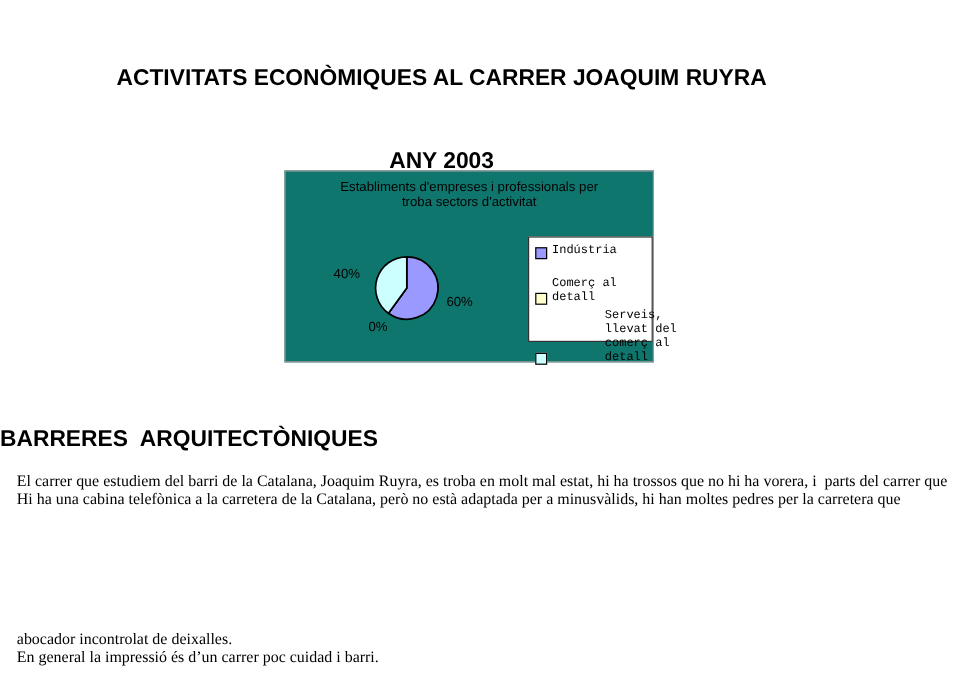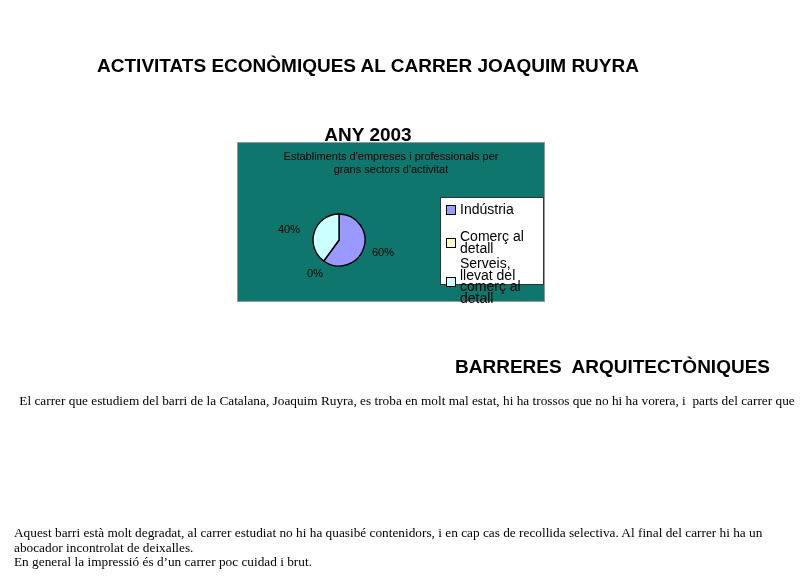--- a/index.html
+++ b/index.html
@@ -7,30 +7,30 @@
     position:relative;width:800px;height:581px;background:#fff;overflow:hidden;
     font-family:"Liberation Sans",sans-serif;color:#000;
   }
   
   .doc-title{
     position:absolute;top:8px;left:0;width:736px;text-align:center;
     font-weight:bold;font-size:19px;line-height:23px;white-space:pre;
   }
   .sec-heading{
     position:absolute;font-weight:bold;font-size:19px;line-height:22px;
-    text-align:right;white-space:pre;
+    text-align:left;white-space:pre;
   }
   #heading-barreres{top:356px;left:0;width:770px;}
   #heading-medi{top:504px;left:0;width:684px;}
   
   .bodytext{
     position:absolute;left:14px;width:786px;
     font-family:"Liberation Serif",serif;font-size:13.3px;line-height:14.6px;
   }
-  #body-1{top:394px;text-align:center;}
+  #body-1{top:394px;}
   #body-2{top:526px;}
   .bodyline{white-space:pre;}
   
   #chart-frame{
     position:absolute;left:237px;top:129px;width:306px;height:158px;
     border:1px solid #999;background:#0f766e;margin-top:13px;
   }
   .chart-title{
     margin-top:7px;width:100%;text-align:center;
     font-size:11px;line-height:13px;color:#000;
@@ -40,45 +40,45 @@
     position:absolute;font-size:11px;line-height:13px;
   }
   #pct-60{left:128px;top:103px;width:34px;text-align:center;}
   #pct-0{left:59px;top:124px;width:36px;text-align:center;}
   #pct-40{left:40px;top:80px;width:34px;text-align:left;}
   #legend{
     position:absolute;left:202px;top:54px;width:104px;height:88px;
     border:1px solid #333;background:#fff;box-sizing:border-box;
   }
   .legend-item{
-    position:absolute;left:5px;display:flex;align-items:center;
-    font-size:14px;line-height:11.5px;
+    position:absolute;left:5px;display:flex;align-items:flex-end;
+    font-size:10px;line-height:11.5px;font-family:Liberation Mono, monospace;
   }
   .legend-item .sw{
     flex:0 0 auto;width:8px;height:8px;border:1px solid #000;margin:1px 4px 0 0;
   }
   #legend-item-0{top:6px;}
   #legend-item-1{top:33px;}
-  #legend-item-2{top:60px;}
+  #legend-item-2{top:60px;gap:44px;}
   .legend-item .lbl{width:86px;}
 </style>
 </head>
 <body>
 
 <div id="page">
 
   <div class="doc-title">
     <div>ACTIVITATS ECONÒMIQUES AL CARRER JOAQUIM RUYRA</div>
     <div>ANY 2003</div>
   </div>
 
   <div id="chart-frame">
     <div class="chart-title">
       <div>Establiments d'empreses i professionals per</div>
-      <div>grans sectors d'activitat</div>
+      <div>troba sectors d'activitat</div>
     </div>
 
     <svg id="pie-svg" width="110" height="110" viewBox="0 0 110 110">
         <path d="M 55 55 L 55 29 A 26 26 0 1 1 39.7175834403957 76.03444185374863 Z" fill="#9999FF" stroke="#000000" stroke-width="1.4"></path>
         <path d="M 55 55 L 39.7175834403957 76.03444185374863 A 26 26 0 0 1 39.7175834403957 76.03444185374863 Z" fill="#FFFFCC" stroke="#000000" stroke-width="1.4"></path>
         <path d="M 55 55 L 39.7175834403957 76.03444185374863 A 26 26 0 0 1 54.99999999999999 29 Z" fill="#CCFFFF" stroke="#000000" stroke-width="1.4"></path>
       </svg>
 
     <div class="pct" id="pct-40">40%</div>
     <div class="pct" id="pct-60">60%</div>
@@ -97,22 +97,22 @@
         <span class="sw" style="background: rgb(204, 255, 255);"></span>
         <span class="lbl">Serveis, llevat del comerç al detall</span>
       </div>
     </div>
   </div>
 
   <div class="sec-heading" id="heading-barreres">BARRERES  ARQUITECTÒNIQUES</div>
 
   <div class="bodytext" id="body-1">
     <div class="bodyline">El carrer que estudiem del barri de la Catalana, Joaquim Ruyra, es troba en molt mal estat, hi ha trossos que no hi ha vorera, i  parts del carrer que</div>
+    <div class="bodyline">Hi ha una cabina telefònica a la carretera de la Catalana, però no està adaptada per a minusvàlids, hi han moltes pedres per la carretera que</div>
   </div>
 
 
   <div class="bodytext" id="body-2">
-    <div class="bodyline">Aquest barri està molt degradat, al carrer estudiat no hi ha quasibé contenidors, i en cap cas de recollida selectiva. Al final del carrer hi ha un</div>
     <div class="bodyline">abocador incontrolat de deixalles.</div>
-    <div class="bodyline">En general la impressió és d’un carrer poc cuidad i brut.</div>
+    <div class="bodyline">En general la impressió és d’un carrer poc cuidad i barri.</div>
   </div>
 
 </div>
 
 </body></html>

